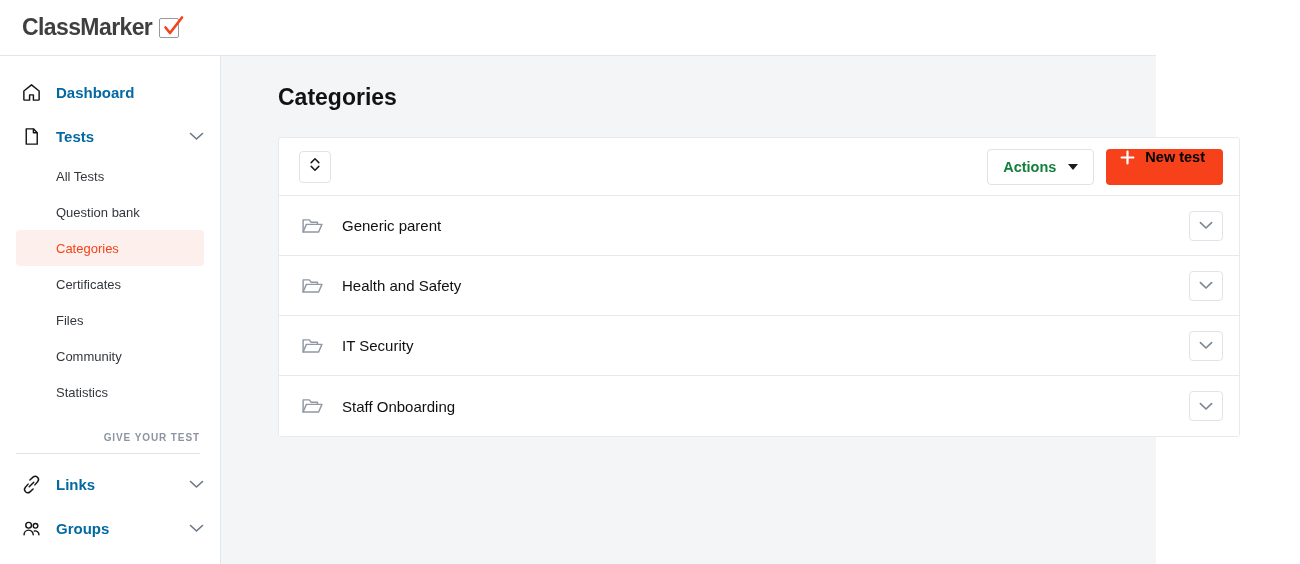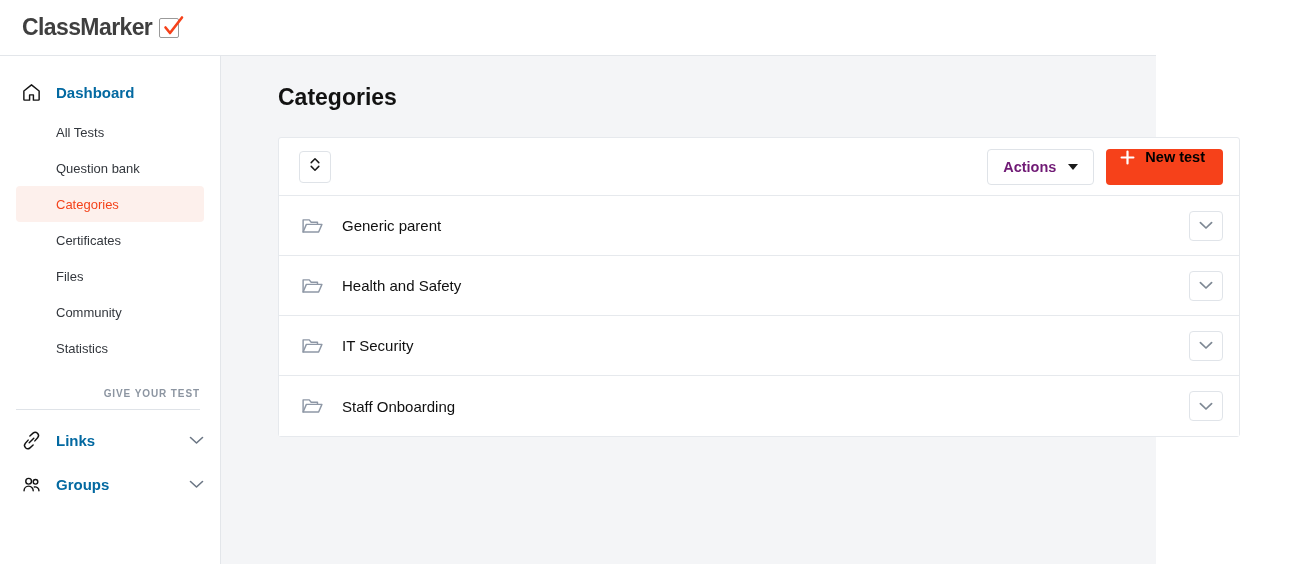--- a/index.html
+++ b/index.html
@@ -86,21 +86,21 @@
     padding: 0 16px 0 20px; border-bottom: 1px solid #e6e9ed;
   }
   .sort-btn {
     width: 32px; height: 32px; border: 1px solid #dfe3e8; border-radius: 4px;
     background: #fff; display: flex; align-items: center; justify-content: center;
     cursor: pointer;
   }
   .toolbar-right { margin-left: auto; display: flex; align-items: center; gap: 12px; }
   .btn-actions {
     height: 36px; padding: 0 15px; border: 1px solid #dfe3e8; border-radius: 4px;
-    background: #fff; font-size: 14.5px; font-weight: bold; color: #701a75;
+    background: #fff; font-size: 14.5px; font-weight: bold; color: #15803d;
     display: flex; align-items: center; gap: 12px; cursor: pointer;
   }
   .btn-new {
     height: 36px; padding: 0 18px 0 13px; border: none; border-radius: 4px;
     background: #f6411a; color: #000000; font-size: 14.5px; font-weight: bold;
     display: flex; align-items: flex-start; gap: 9px; cursor: pointer;
   }
   .tri-down { width: 0; height: 0; border-left: 5px solid transparent; border-right: 5px solid transparent; border-top: 6px solid #1b1b1b; }
 
   .cat-row {
@@ -141,20 +141,34 @@
 
       <div class="nav-top">
         <span class="ico">
           <svg width="21" height="21" viewBox="0 0 22 22">
             <path d="M3 9.5 L11 3 L19 9.5 L19 18.5 A0.6 0.6 0 0 1 18.4 19 L13 19 L13 13.5 L9 13.5 L9 19 L3.6 19 A0.6 0.6 0 0 1 3 18.4 Z" fill="none" stroke="#141414" stroke-width="1.5" stroke-linejoin="round"></path>
           </svg>
         </span>
         <span class="label">Dashboard</span>
       </div>
 
+      <div class="nav-top">
+        <span class="ico">
+          <svg width="21" height="21" viewBox="0 0 22 22">
+            <path d="M5.5 3 L13 3 L17 7 L17 19 L5.5 19 Z" fill="none" stroke="#141414" stroke-width="1.5" stroke-linejoin="round"></path>
+            <path d="M13 3 L13 7 L17 7" fill="none" stroke="#141414" stroke-width="1.5" stroke-linejoin="round"></path>
+          </svg>
+        </span>
+        <span class="label">Tests</span>
+        <span class="caret">
+          <svg width="15" height="9" viewBox="0 0 15 9">
+              <path d="M1.5 1.5 L7.5 7 L13.5 1.5" fill="none" stroke="#6b7684" stroke-width="1.6" stroke-linecap="round" stroke-linejoin="round"></path>
+            </svg>
+        </span>
+      </div>
 
       <div class="nav-sub">
         <span>All Tests</span>
       </div>
       <div class="nav-sub">
         <span>Question bank</span>
       </div>
       <div class="nav-sub active">
         <span>Categories</span>
       </div>

